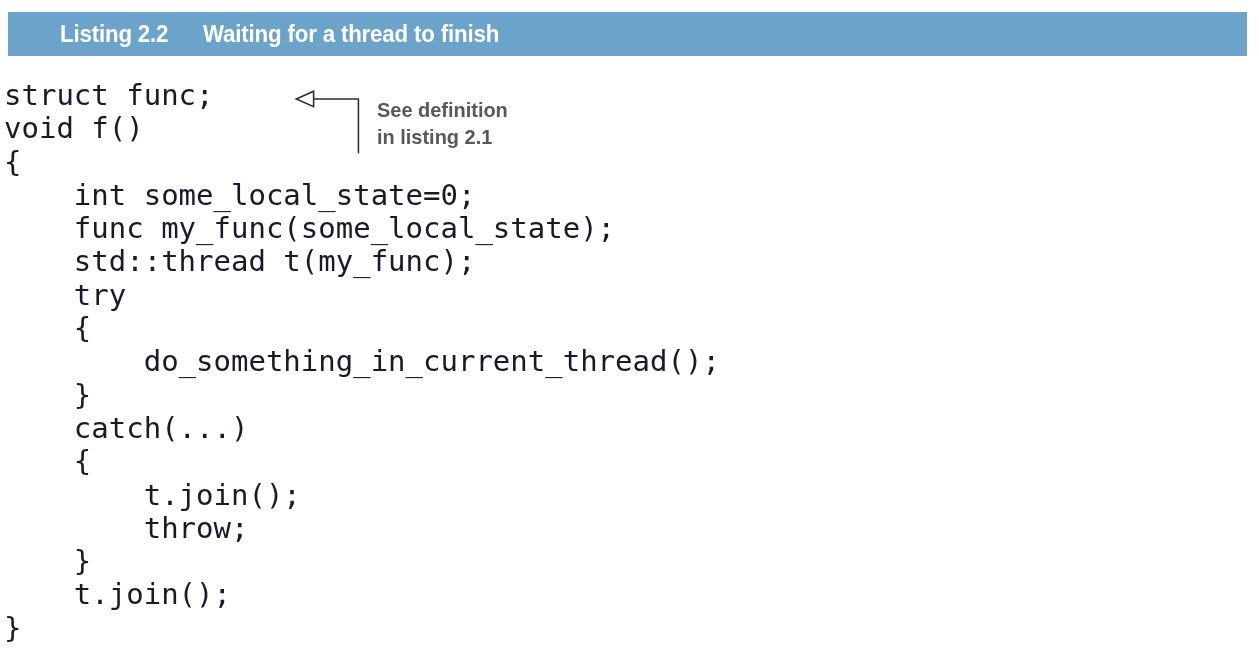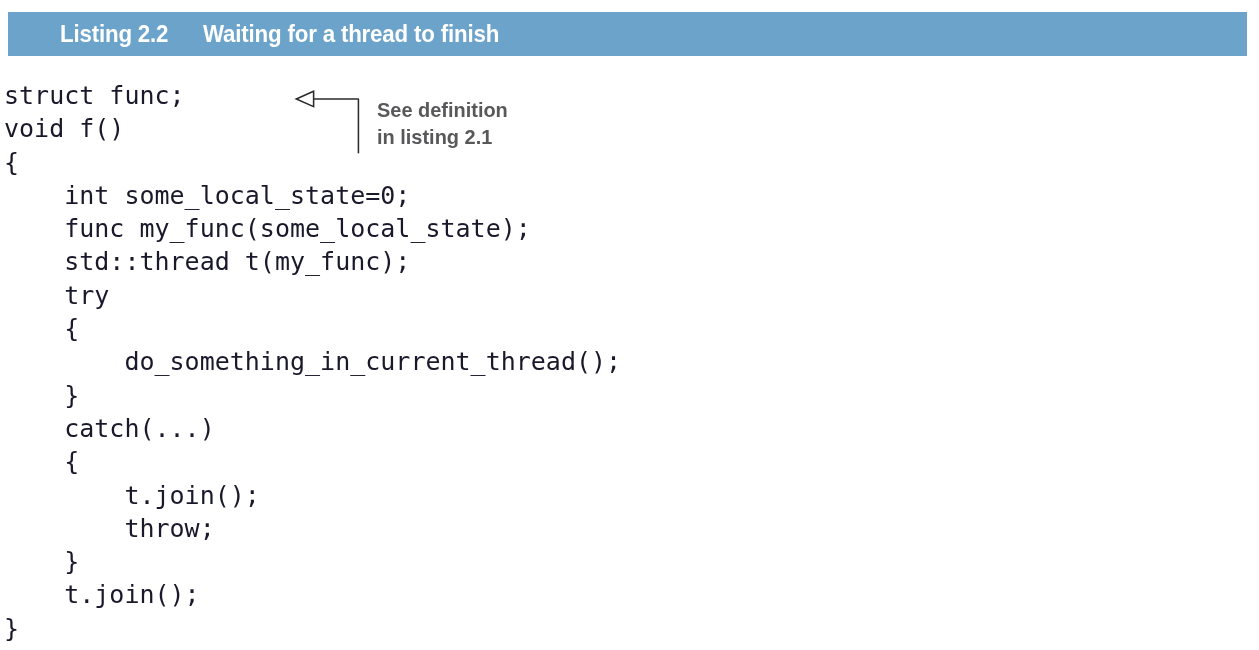--- a/index.html
+++ b/index.html
@@ -61,21 +61,21 @@
   }
 
   
   #code-block {
     position: absolute;
     left: 4px;
     top: 79px;
     margin: 0;
     padding: 0;
     font-family: "DejaVu Sans Mono", "Liberation Mono", monospace;
-    font-size: 25px;
+    font-size: 29px;
     line-height: 33.3px;
     color: #19192b;
     white-space: pre;
     letter-spacing: 0px;
   }
   #code-block .code-line {
     display: block;
     height: 33.3px;
   }
 

